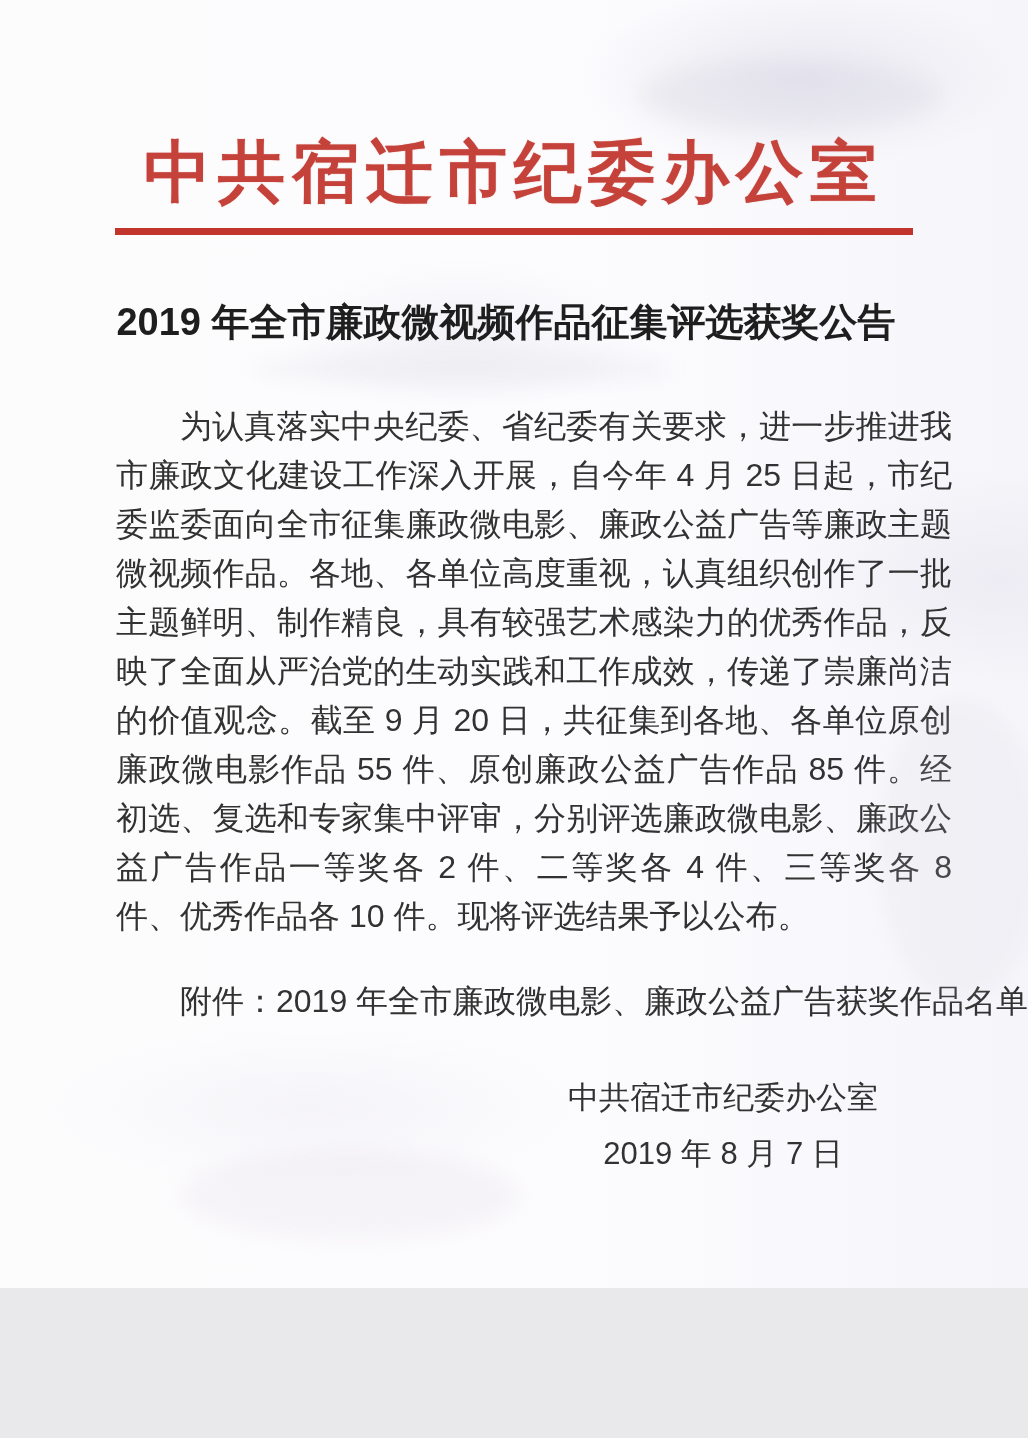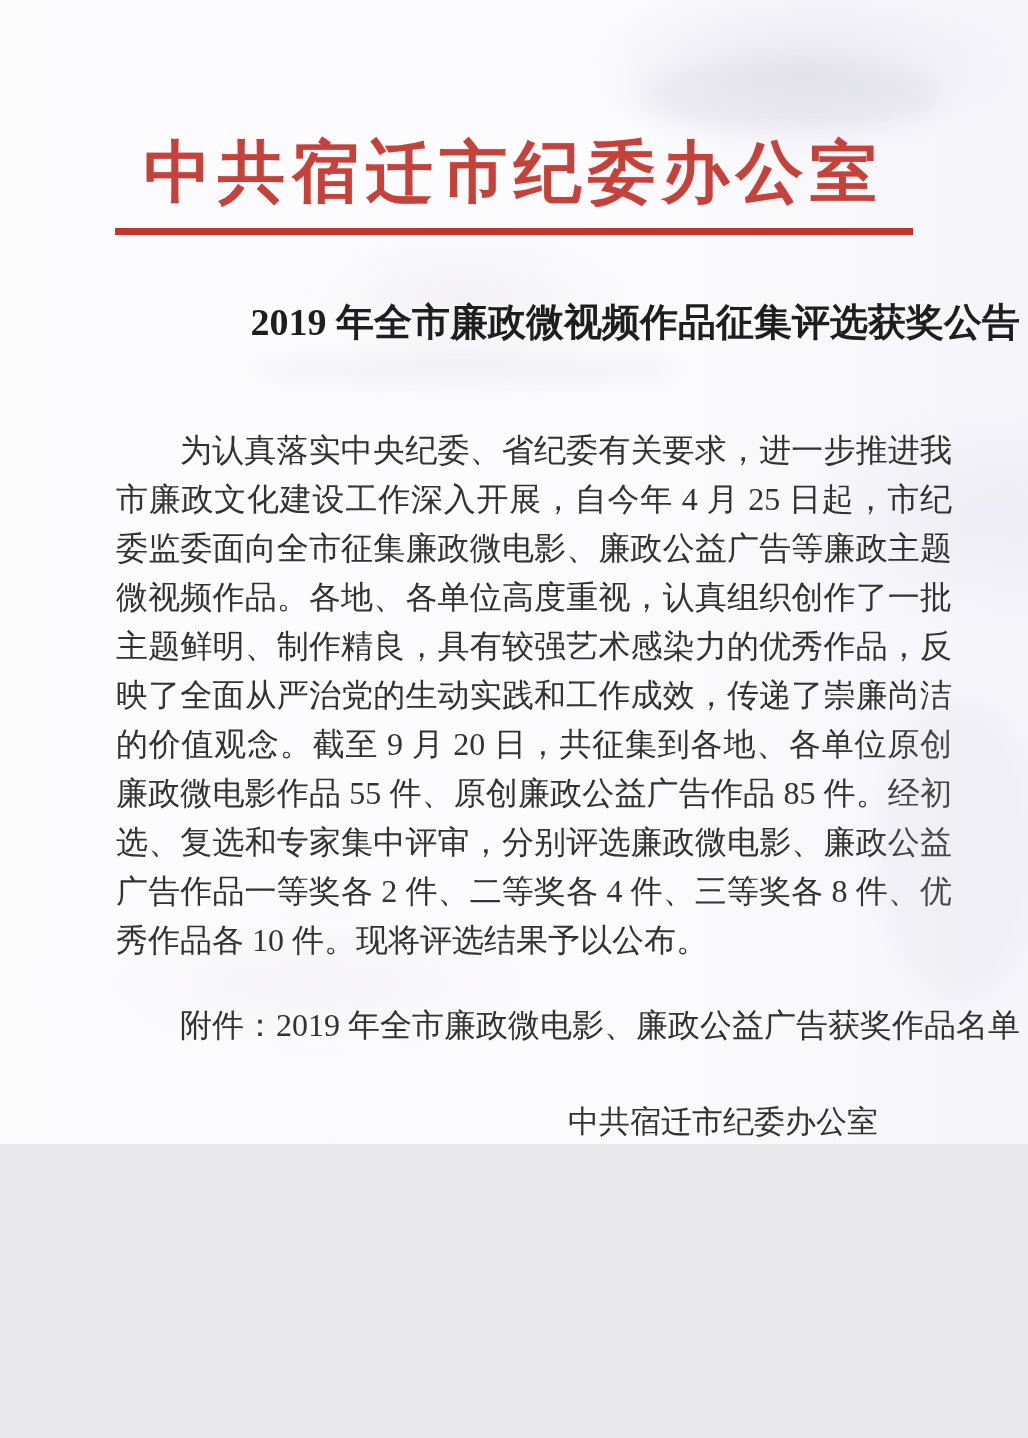--- a/index.html
+++ b/index.html
@@ -4,24 +4,24 @@
 <title>2019 年全市廉政微视频作品征集评选获奖公告</title>
 <style>
   html, body {
     margin: 0;
     padding: 0;
     background: #e9e9ec;
   }
   .page {
     position: relative;
     width: 1028px;
-    height: 1144px;
+    height: 1288px;
     margin: 0 auto;
     overflow: hidden;
-    font-family: Liberation Serif, serif;
+    font-family: Liberation Sans, sans-serif;
     background:
       radial-gradient(ellipse 320px 130px at 78% 6%, rgba(222,220,233,0.55), transparent 70%),
       radial-gradient(ellipse 260px 110px at 45% 26%, rgba(226,224,236,0.35), transparent 70%),
       radial-gradient(ellipse 300px 160px at 97% 45%, rgba(224,222,234,0.40), transparent 70%),
       radial-gradient(ellipse 400px 120px at 30% 86%, rgba(228,226,236,0.30), transparent 70%),
       linear-gradient(90deg, #fdfcfd 0%, #fcfbfd 55%, #f6f5fa 100%);
   }
   
   .artifact {
     position: absolute;
@@ -49,41 +49,41 @@
     white-space: nowrap;
   }
   .letterhead-rule {
     width: 798px;
     height: 7px;
     margin: 14px auto 0 auto;
     background: #c2352c;
   }
 
   .notice-title {
-    margin: 62px 8px 0 0;
-    text-align: right;
+    margin: 62px 16px 0 0;
+    text-align: center;
     font-size: 38px;
     line-height: 50px;
     font-weight: 700;
     color: #1e1e1e;
     white-space: nowrap;
   }
 
   .para {
     width: 836px;
     margin: 0 0 0 116px;
     font-size: 32px;
     line-height: 49px;
     color: #323232;
     text-align: justify;
     text-justify: inter-ideograph;
     text-indent: 2em;
   }
   .para.first {
-    margin-top: 79px;
+    margin-top: 55px;
   }
 
   .attachment {
     width: 836px;
     margin: 36px 0 0 116px;
     font-size: 32px;
     line-height: 49px;
     color: #323232;
     text-indent: 2em;
     white-space: nowrap;

